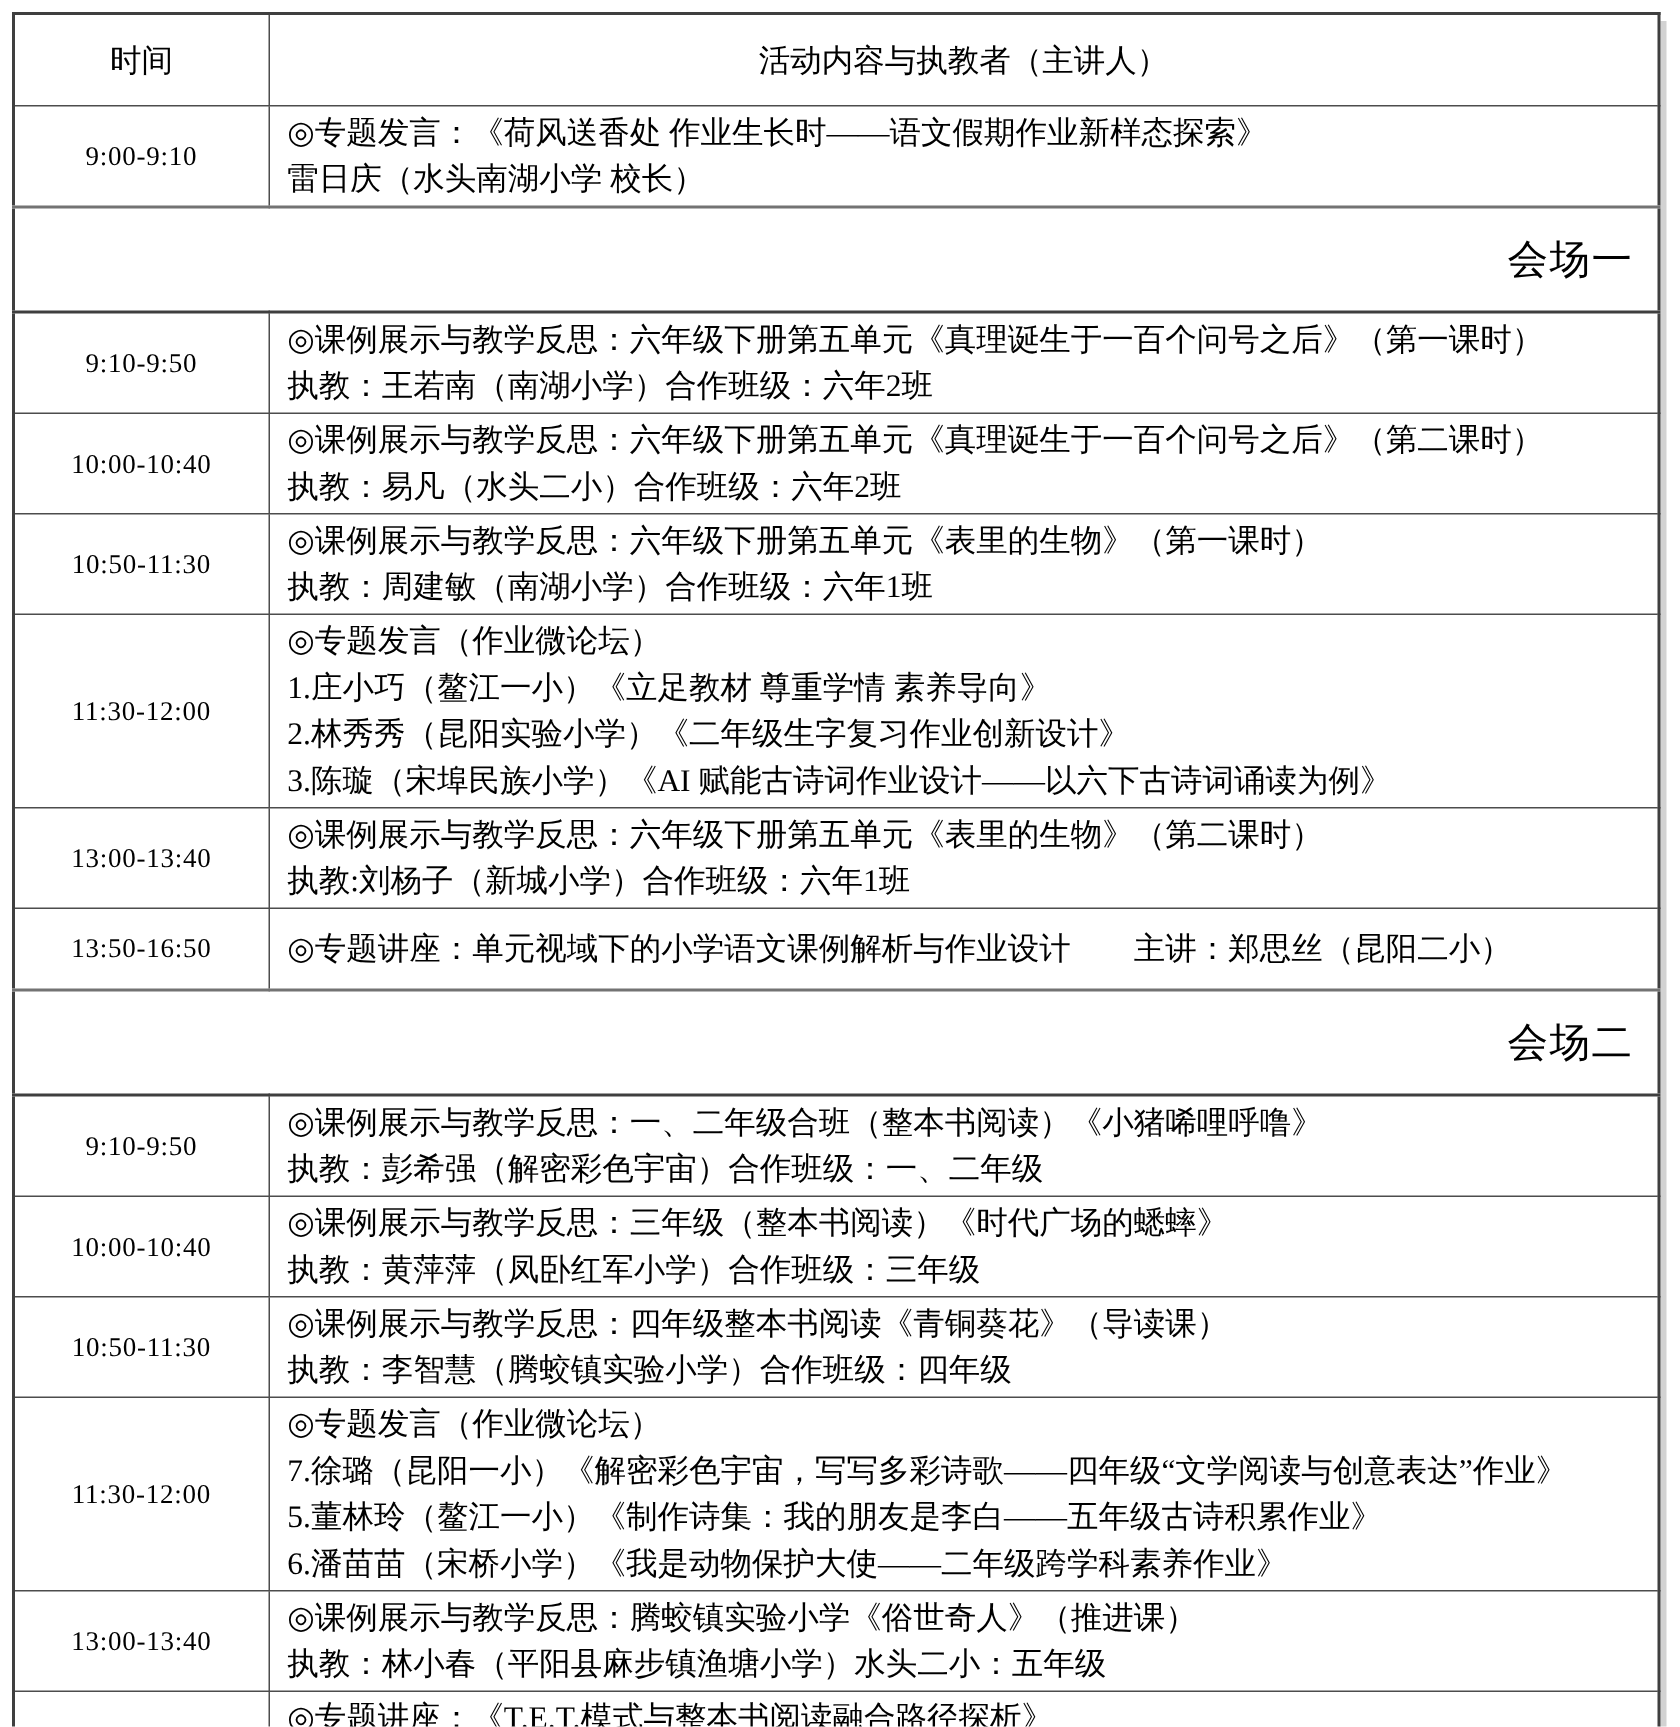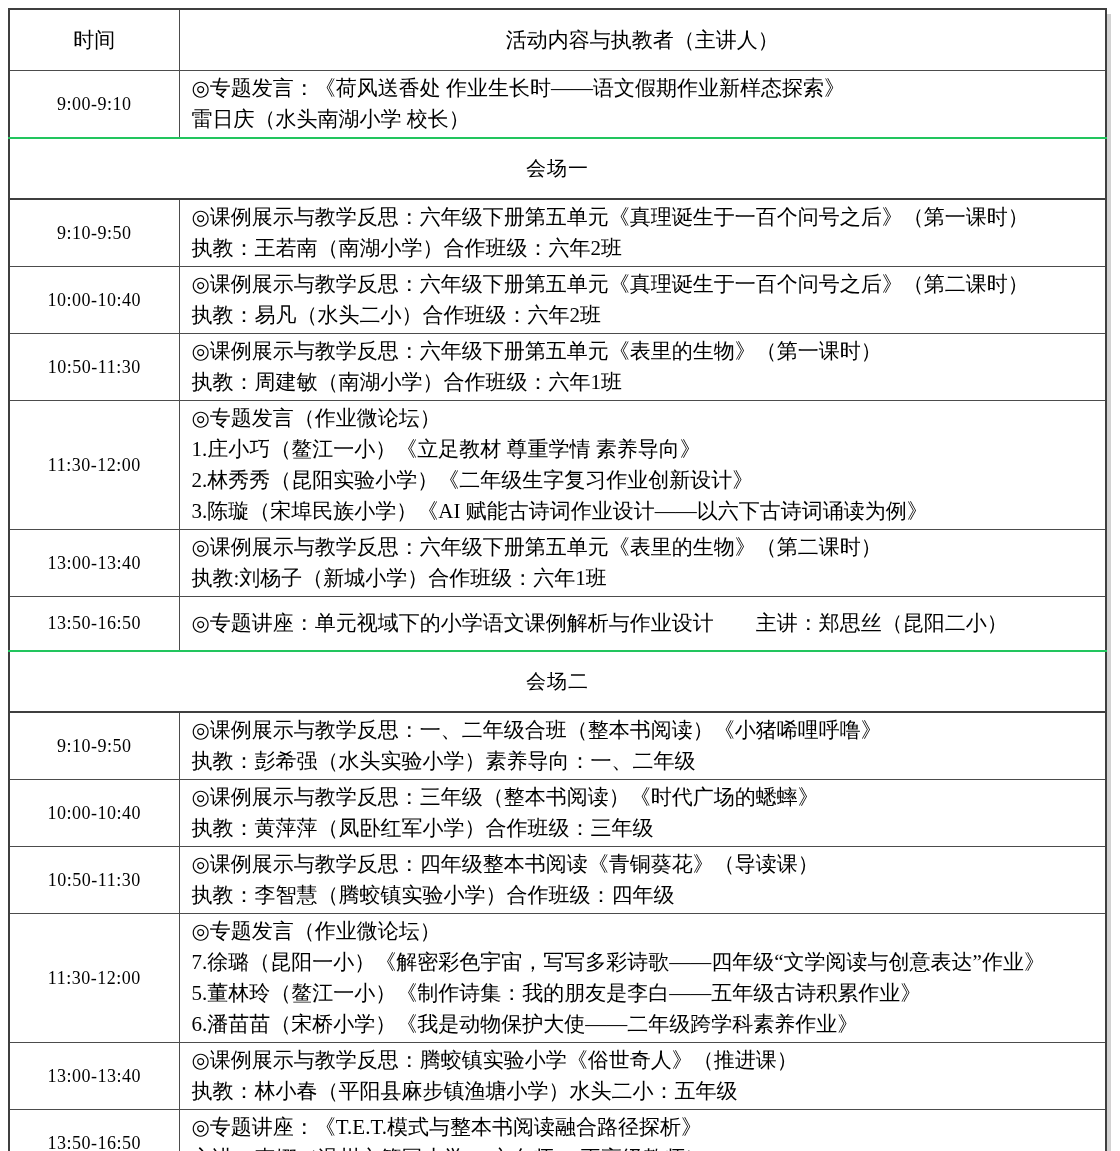--- a/index.html
+++ b/index.html
@@ -45,25 +45,25 @@
     line-height: 31px;
   }
   td.content .line {
     white-space: pre-wrap;
   }
   td.th-cell {
     text-align: center;
     font-size: 21px;
   }
   td.section {
-    text-align: center;
-    font-size: 20px;
+    text-align: right;
+    font-size: 27px;
     font-family: "Liberation Sans", "DejaVu Sans", sans-serif;
     font-weight: 500;
-    border-top: 2px solid #22c55e;
+    border-top: 2px solid #737373;
     border-bottom: 2px solid #3f3f3f;
     letter-spacing: 1px;
   }
 </style>
 </head>
 <body>
 
 <div class="page">
   <table class="schedule">
     <colgroup>
@@ -140,21 +140,21 @@
 
 
     <tr style="height:60px">
       <td class="section" colspan="2">会场二</td>
     </tr>
 
     <tr style="height:63px">
       <td class="time">9:10-9:50</td>
       <td class="content">
         <div class="line">◎课例展示与教学反思：一、二年级合班（整本书阅读）《小猪唏哩呼噜》</div>
-        <div class="line">执教：彭希强（水头实验小学）素养导向：一、二年级</div>
+        <div class="line">执教：彭希强（解密彩色宇宙）合作班级：一、二年级</div>
       </td>
     </tr>
 
     <tr style="height:63px">
       <td class="time">10:00-10:40</td>
       <td class="content">
         <div class="line">◎课例展示与教学反思：三年级（整本书阅读）《时代广场的蟋蟀》</div>
         <div class="line">执教：黄萍萍（凤卧红军小学）合作班级：三年级</div>
       </td>
     </tr>

